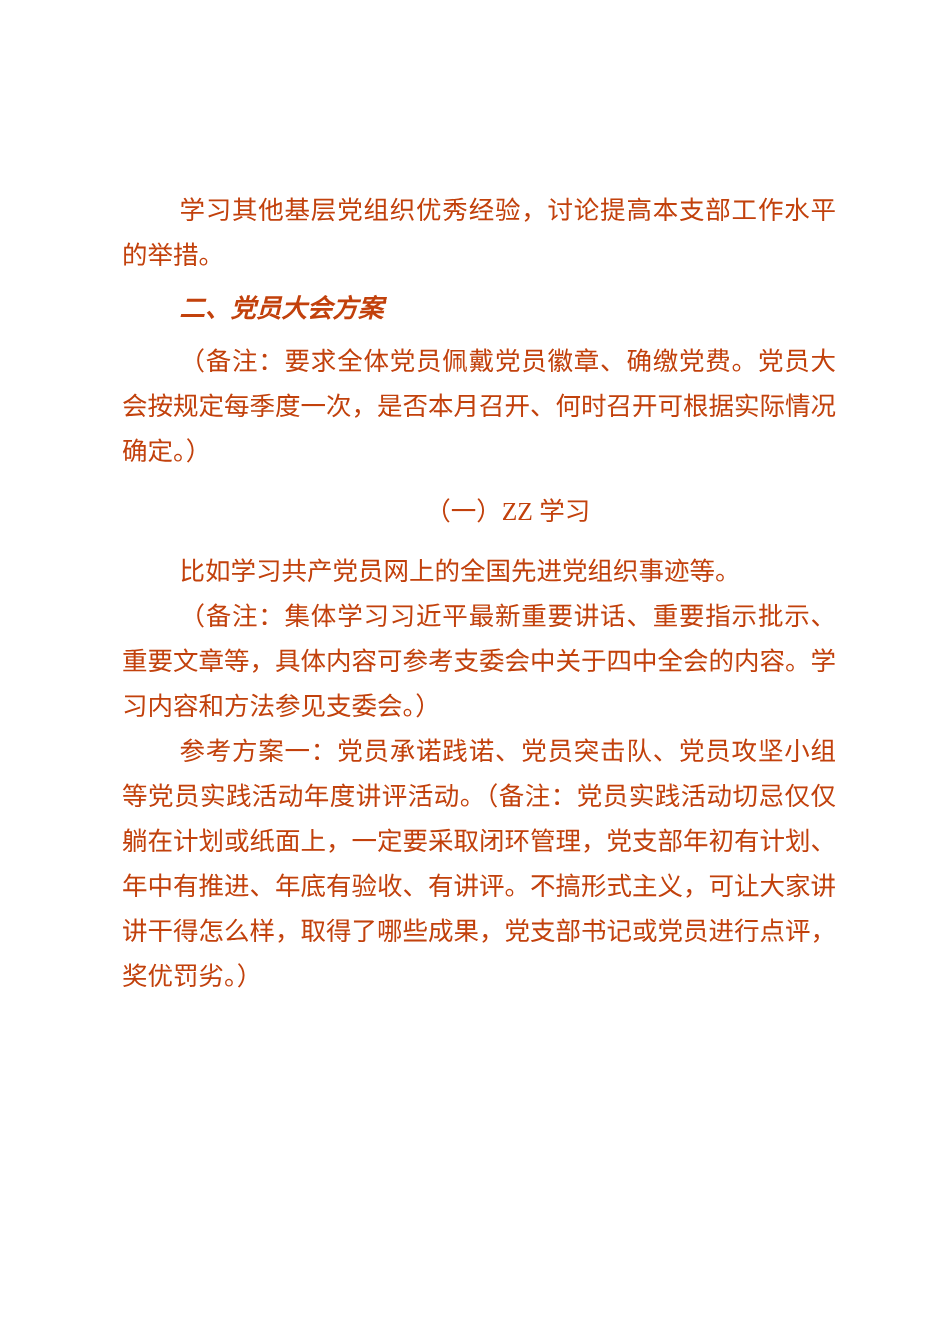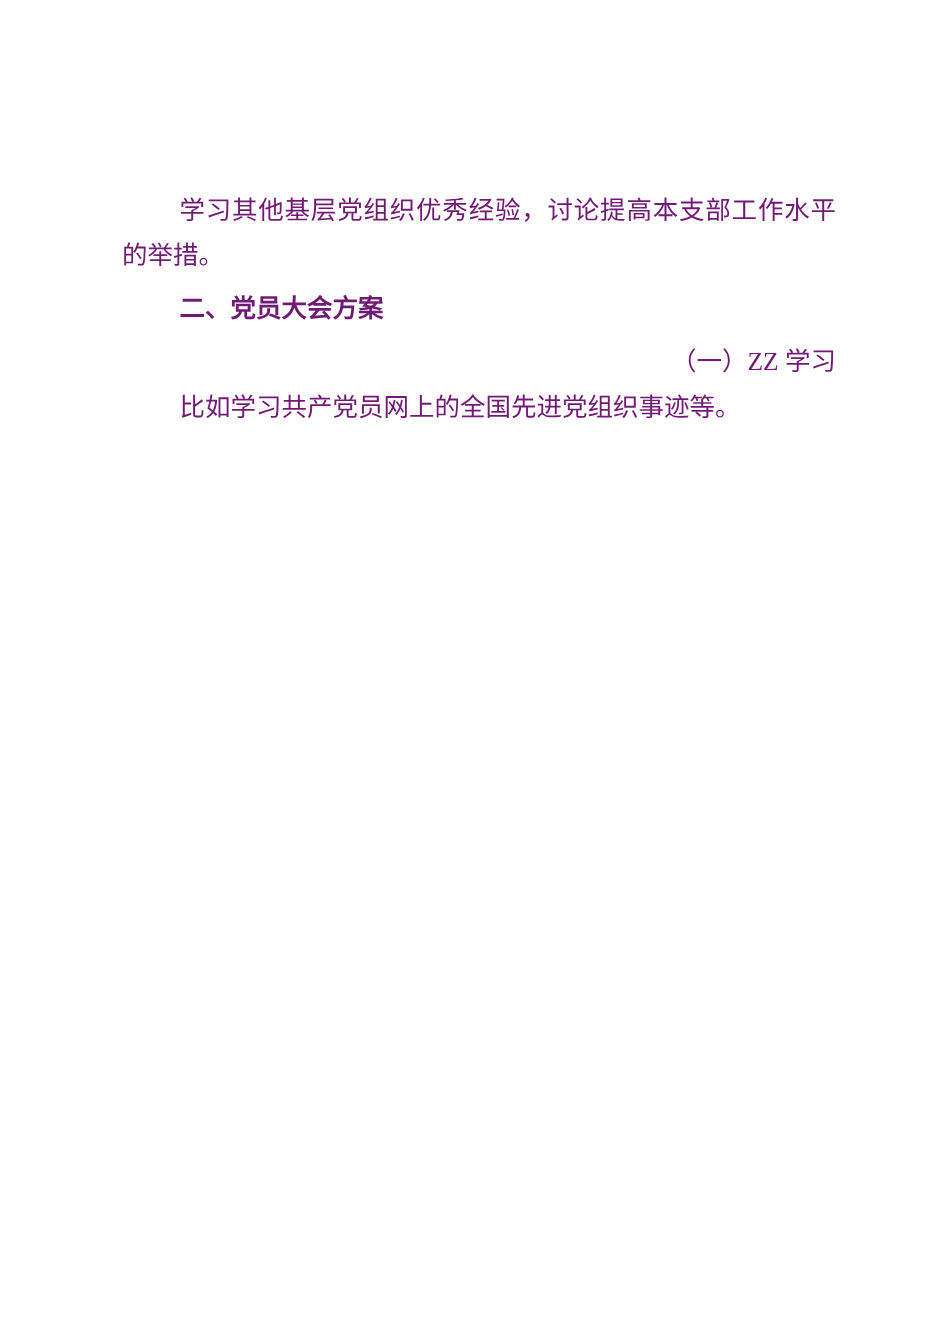--- a/index.html
+++ b/index.html
@@ -26,35 +26,39 @@
   }
   p.para {
     margin: 0;
     font-size: 25.5px;
     line-height: 45px;
     text-indent: 2.25em;
     text-align: justify;
     text-justify: inter-ideograph;
     word-break: break-all;
     font-kerning: none;
-    color: #701a75;
+    color: #c2410c;
   }
   p.para.heading {
     font-weight: 700;
     margin: 8px 0;
     text-align: left;
+    font-style: italic;
   }
   p.para.subheading {
-    margin: 1px 0;
-    text-align: right;
+    margin: 15px 0;
+    text-align: center;
   }
 </style>
 </head>
 <body>
 
 <div class="page">
   <div class="doc-body">
       <p class="para ">学习其他基层党组织优秀经验，讨论提高本支部工作水平的举措。</p>
       <p class="para heading">二、党员大会方案</p>
+      <p class="para ">（备注：要求全体党员佩戴党员徽章、确缴党费。党员大会按规定每季度一次，是否本月召开、何时召开可根据实际情况确定。）</p>
       <p class="para subheading">（一）ZZ 学习</p>
       <p class="para ">比如学习共产党员网上的全国先进党组织事迹等。</p>
+      <p class="para ">（备注：集体学习习近平最新重要讲话、重要指示批示、重要文章等，具体内容可参考支委会中关于四中全会的内容。学习内容和方法参见支委会。）</p>
+      <p class="para ">参考方案一：党员承诺践诺、党员突击队、党员攻坚小组等党员实践活动年度讲评活动。（备注：党员实践活动切忌仅仅躺在计划或纸面上，一定要采取闭环管理，党支部年初有计划、年中有推进、年底有验收、有讲评。不搞形式主义，可让大家讲讲干得怎么样，取得了哪些成果，党支部书记或党员进行点评，奖优罚劣。）</p>
     </div>
 </div>
 
 </body></html>

